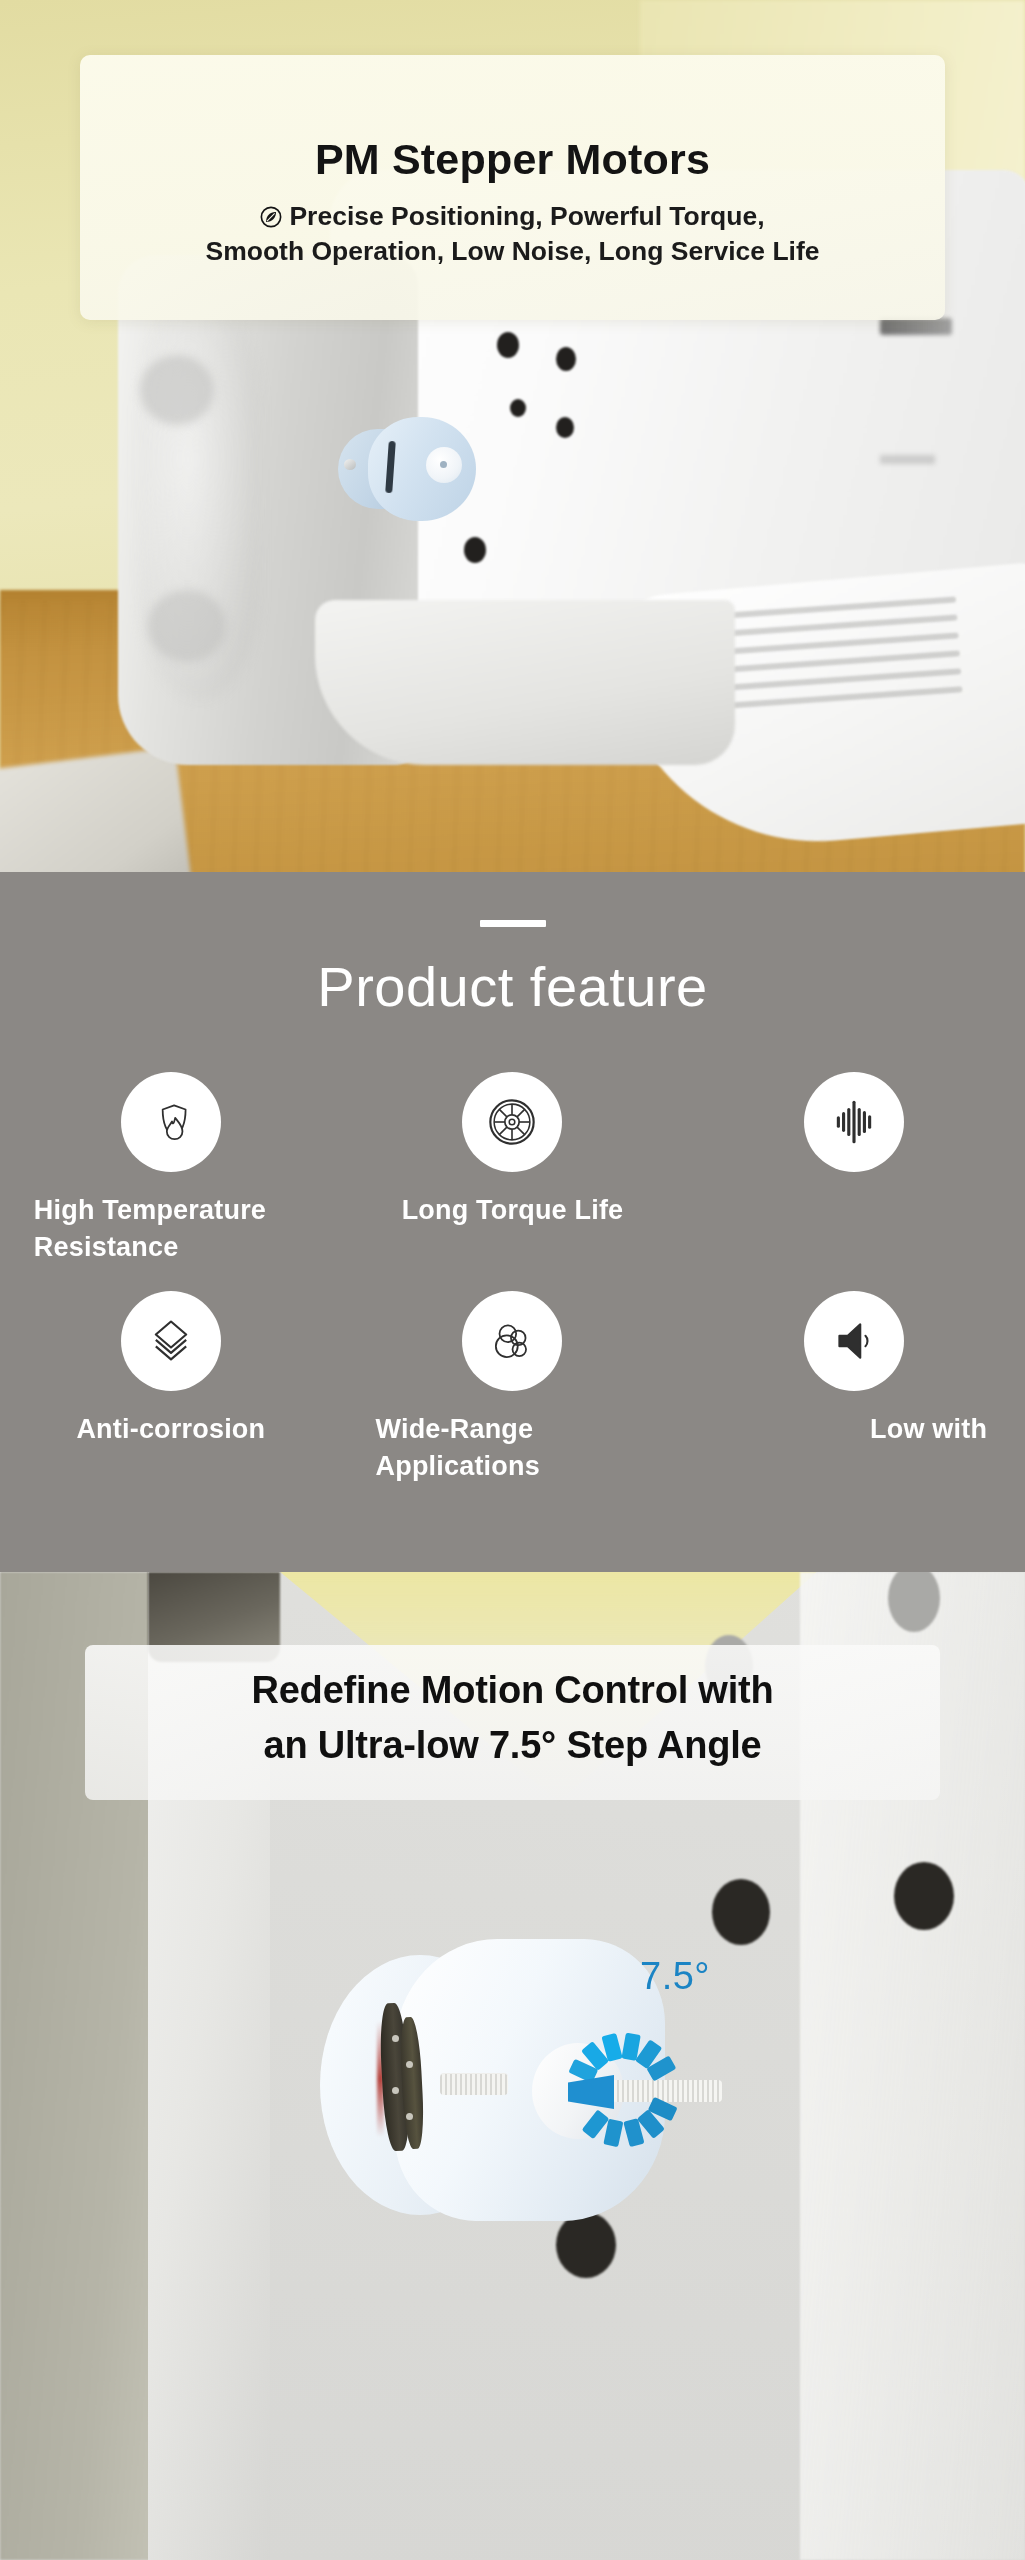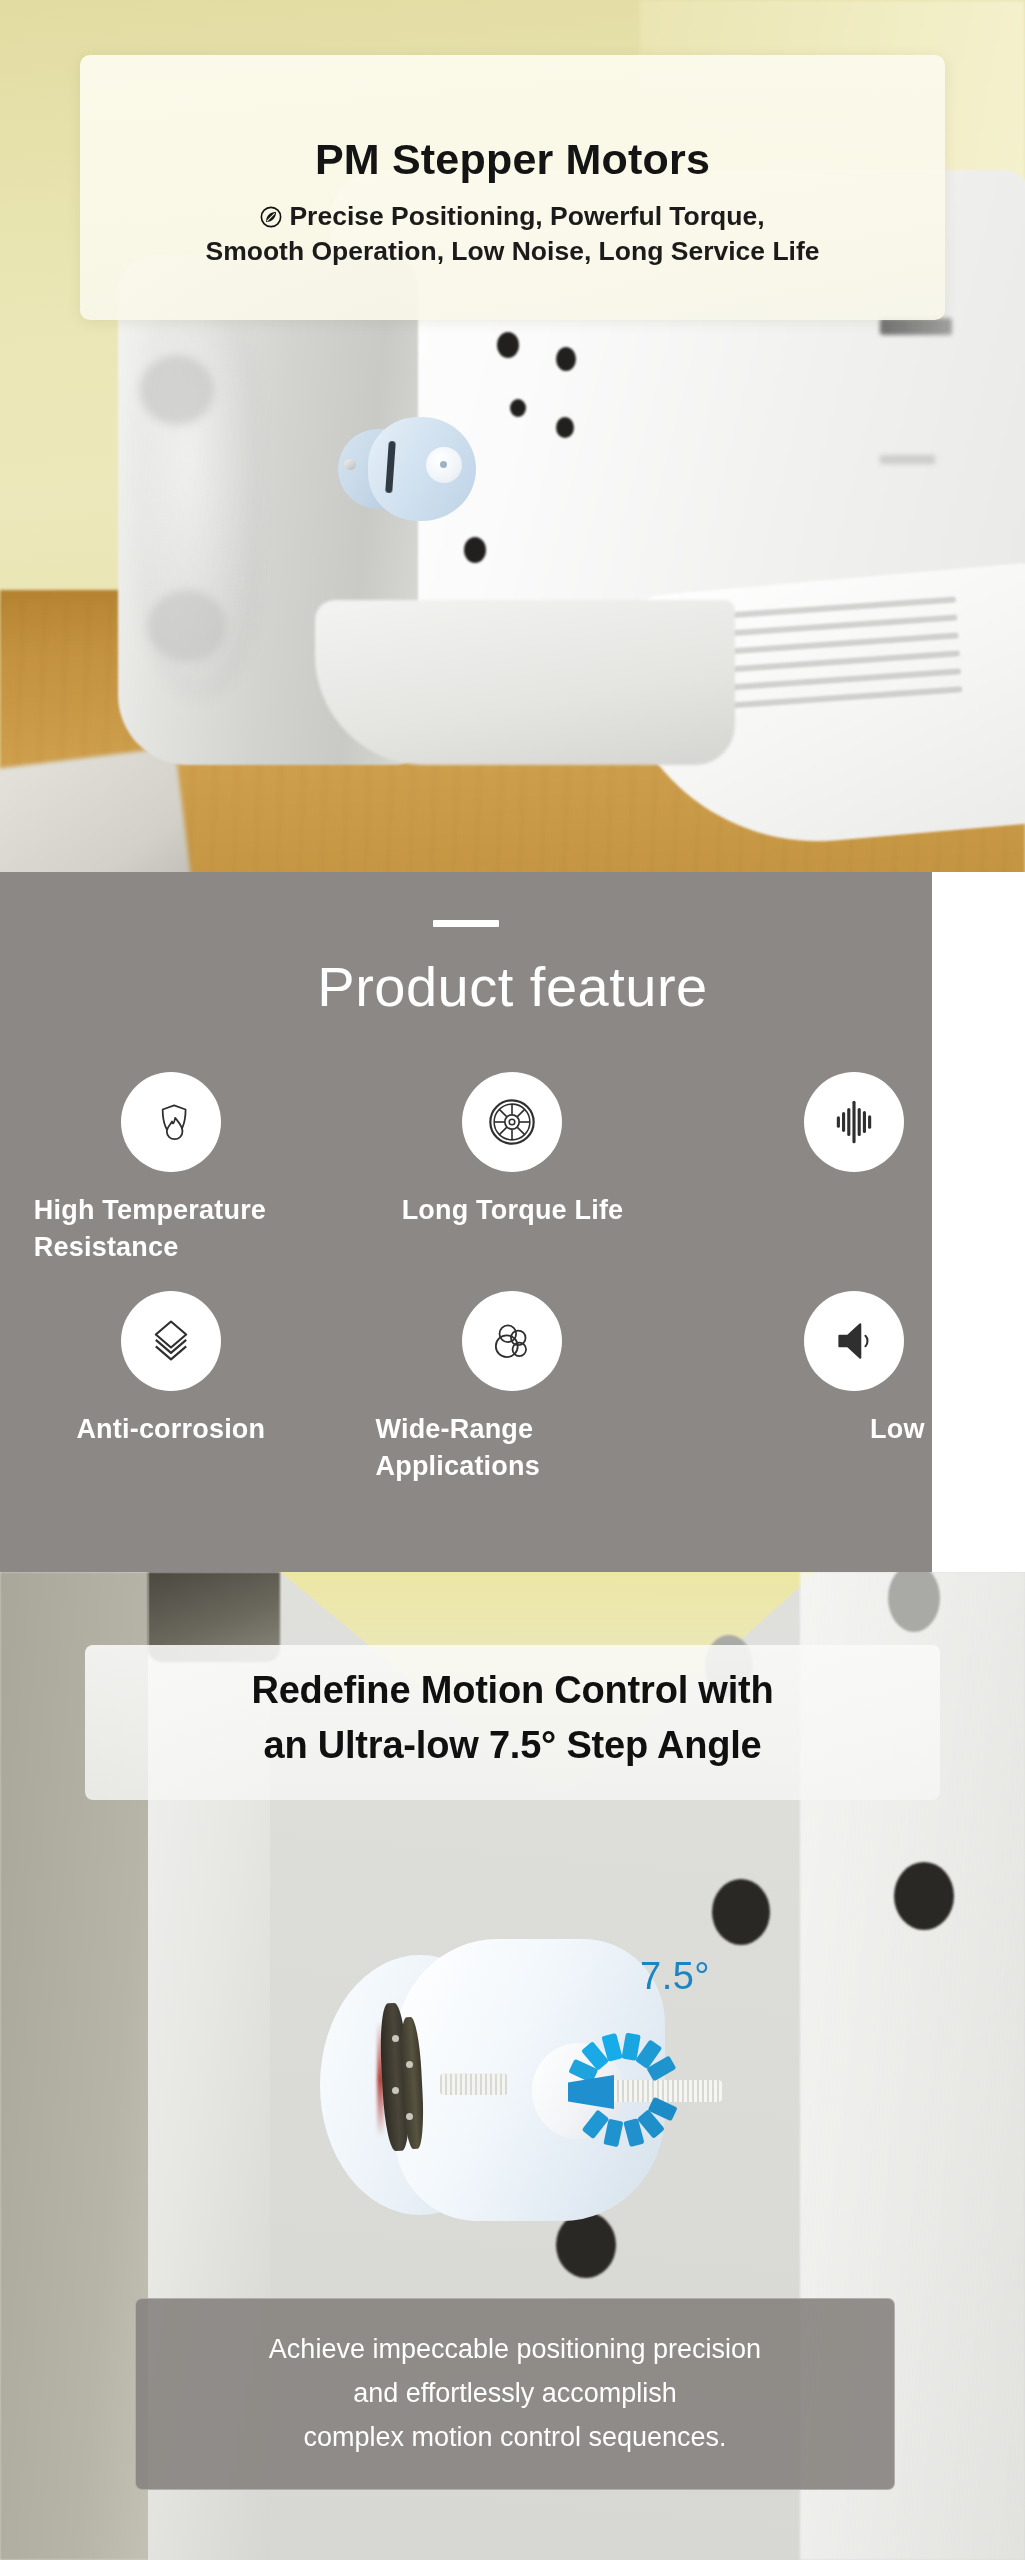--- a/index.html
+++ b/index.html
@@ -204,21 +204,21 @@
   .leaf-icon {
     display: inline-block;
     width: 22px; height: 22px;
     vertical-align: -3px;
     margin-right: 7px;
   }
 
   
   .features {
     position: absolute; left: 0; top: 872px;
-    width: 932px; height: 700px;
+    width: 1025px; height: 700px;
     background: #8b8885;
   }
   .feature-dash {
     position: absolute; left: 50%; top: 48px;
     transform: translateX(-50%);
     width: 66px; height: 7px;
     background: #ffffff;
     border-radius: 1px;
   }
   .feature-heading {
@@ -670,21 +670,14 @@
 
   <div class="angle-label">7.5°</div>
 
   <div class="step-card">
     <div class="step-card-title">
       <span>Redefine Motion Control with</span><br>
       <span>an Ultra-low  7.5° Step Angle</span>
     </div>
   </div>
 
-  <div class="caption">
-    <div class="caption-text">
-      <span>Achieve impeccable positioning precision</span><br>
-      <span>and effortlessly accomplish</span><br>
-      <span>complex motion control sequences.</span>
-    </div>
-  </div>
 
 </div>
 
 </body></html>

